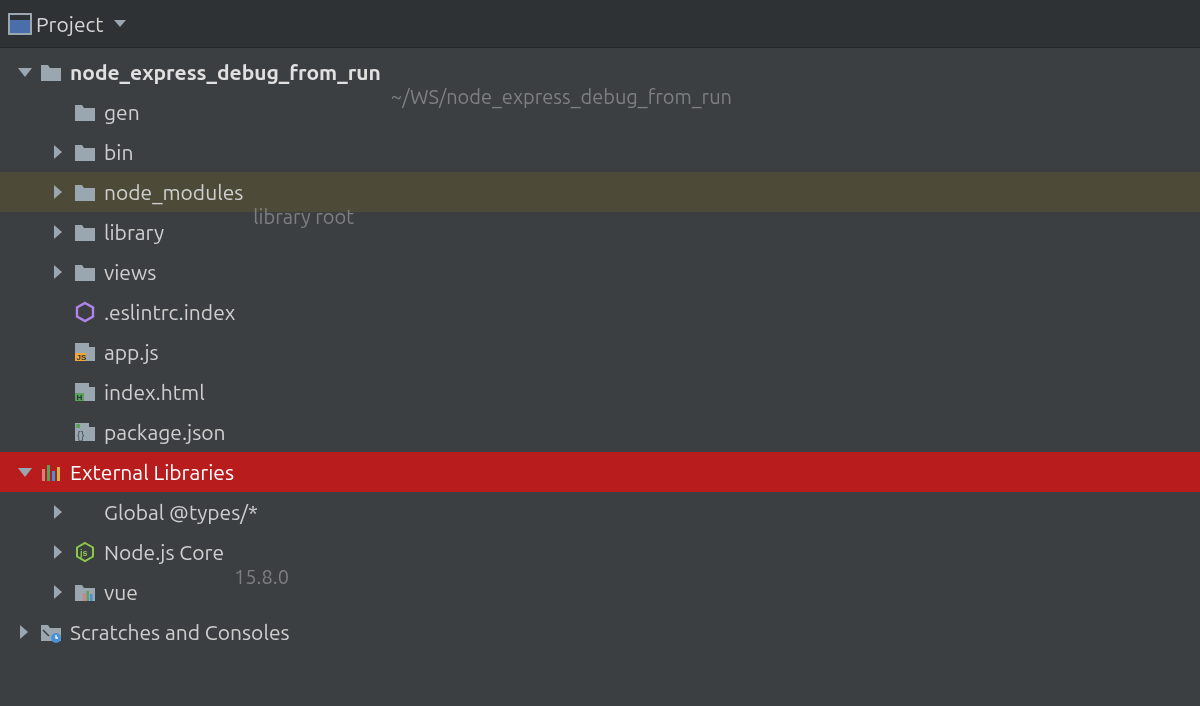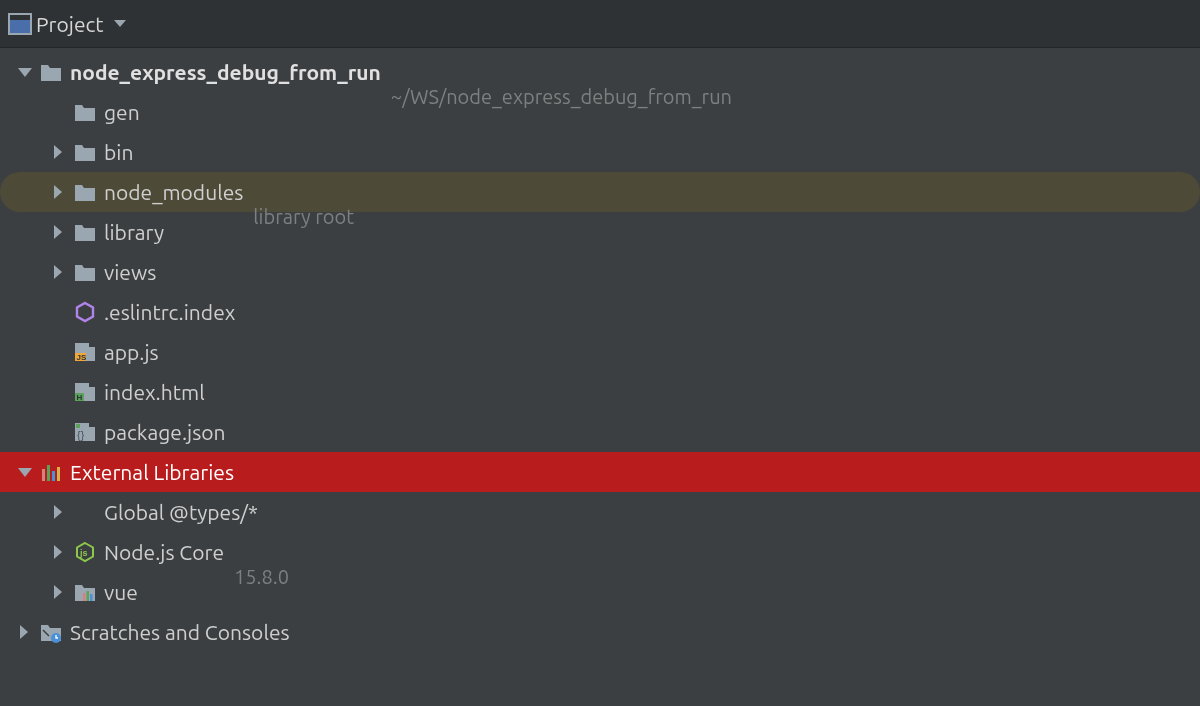--- a/index.html
+++ b/index.html
@@ -41,21 +41,21 @@
 
   
   .tree { padding-top: 4px; }
   .row {
     height: 40px; display: flex; align-items: center;
     padding-left: 0;
     white-space: nowrap;
     cursor: default;
   }
   .row.selected { background: #b91c1c; color: #fff; }
-  .row.lib-root   { background: #4d4b38; border-radius: 20px; }
+  .row.lib-root   { background: #4d4b38; }
 
   .indent { display:inline-block; }
   .ind0 { width: 16px; }
   .ind1 { width: 50px; }
 
   .chevron {
     width: 18px; height: 18px; display: inline-flex;
     align-items:center; justify-content:center;
     margin-right: 6px;
   }

